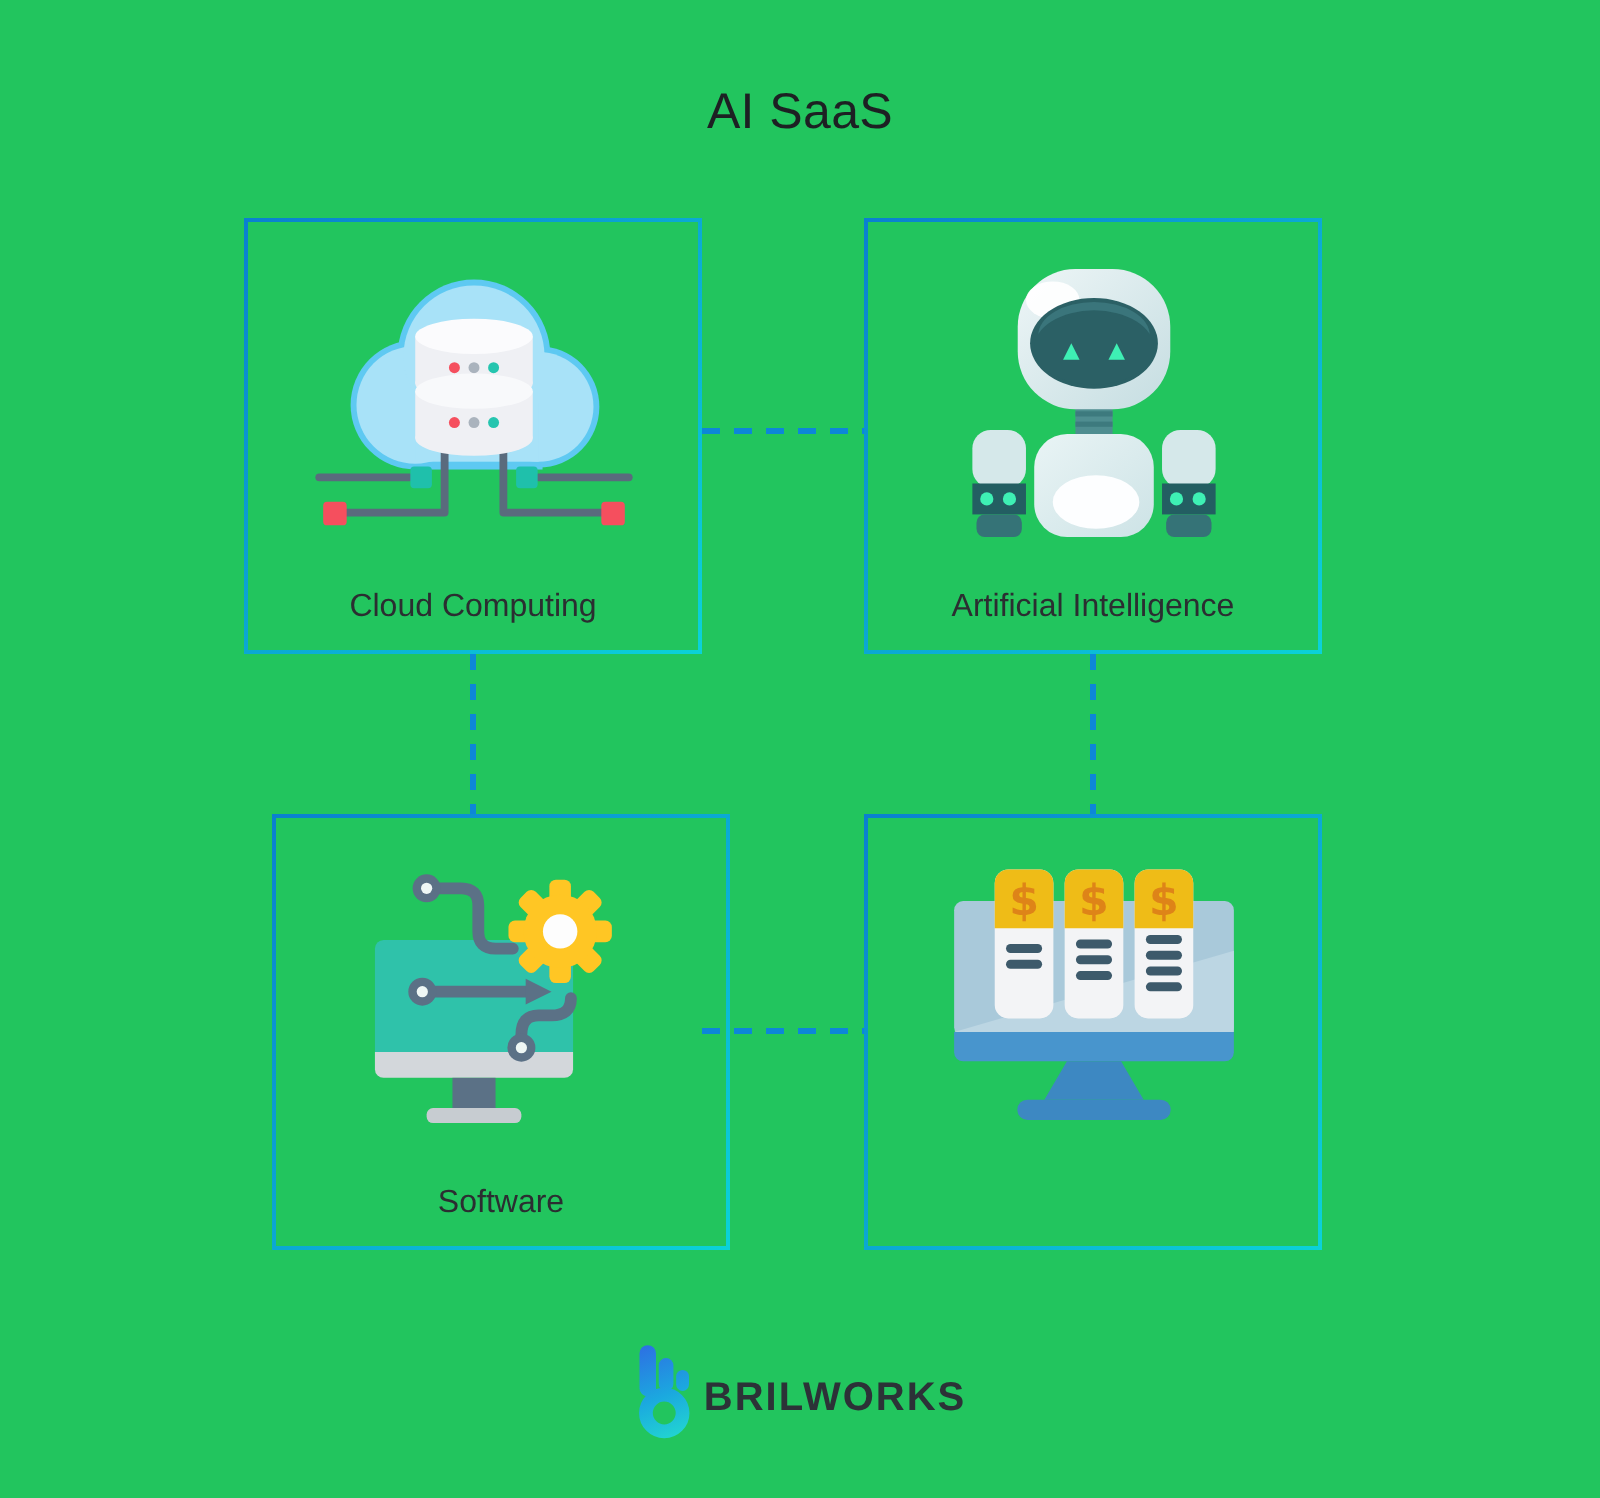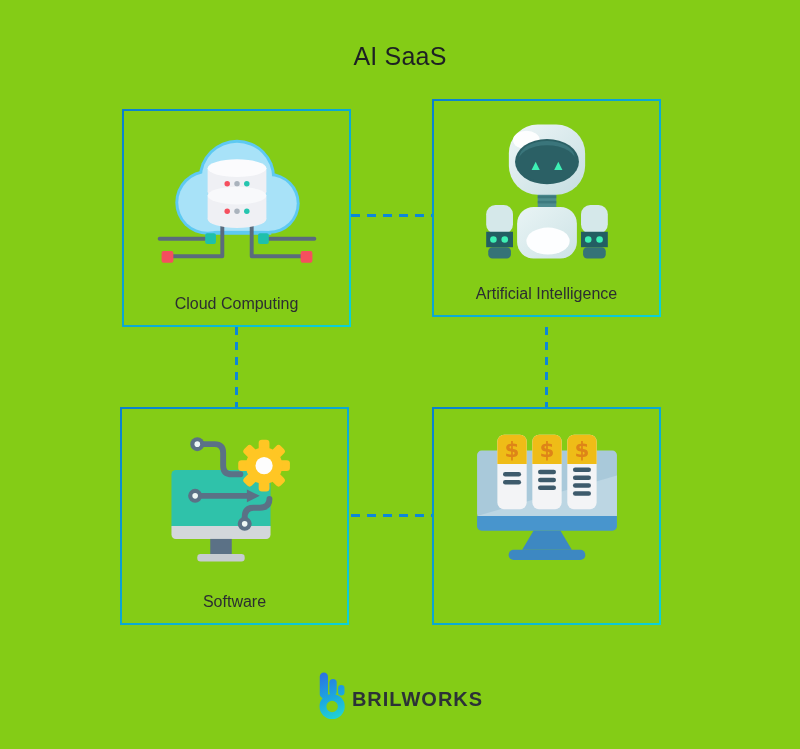--- a/index.html
+++ b/index.html
@@ -1,35 +1,35 @@
 <!DOCTYPE html>
 <html><head>
 <meta charset="utf-8">
 <style>
   html,body{margin:0;padding:0;}
   body{font-family:"Liberation Sans", sans-serif; background:#e4f6fb;}
-  .canvas{position:relative; width:800px; height:749px; background:#84cc16; overflow:hidden;}
+  .canvas{position:relative; width:800px; height:749px; background:#22c55e; overflow:hidden;}
 
   .diagram-title{
     position:absolute; left:0; top:42px; width:800px;
     text-align:center; font-size:25px; font-weight:500; color:#1d2023;
     letter-spacing:0.2px;
   }
 
   .card{
     position:absolute; width:229px; height:218px;
     border:2px solid #0a80d0;
     border-image:linear-gradient(135deg,#0a80d0 0%,#0bd2d8 100%) 1;
     box-sizing:border-box;
     display:flex; flex-direction:column; align-items:center;
     padding-top:14px;
   }
   .card-1{left:122px; top:109px;}
-  .card-2{left:432px; top:99px;}
-  .card-3{left:120px; top:407px;}
+  .card-2{left:432px; top:109px;}
+  .card-3{left:136px; top:407px;}
   .card-4{left:432px; top:407px;}
 
   .icon-wrap{height:150px; display:flex; align-items:center; justify-content:center;}
   .card-label{margin-top:20px; font-size:16px; color:#2b2e31;}
 
   .connector-h{
     position:absolute; height:3px; width:81px;
     background-image:repeating-linear-gradient(to right,#0d87d8 0 9px,transparent 9px 16px);
   }
   .connector-v{

